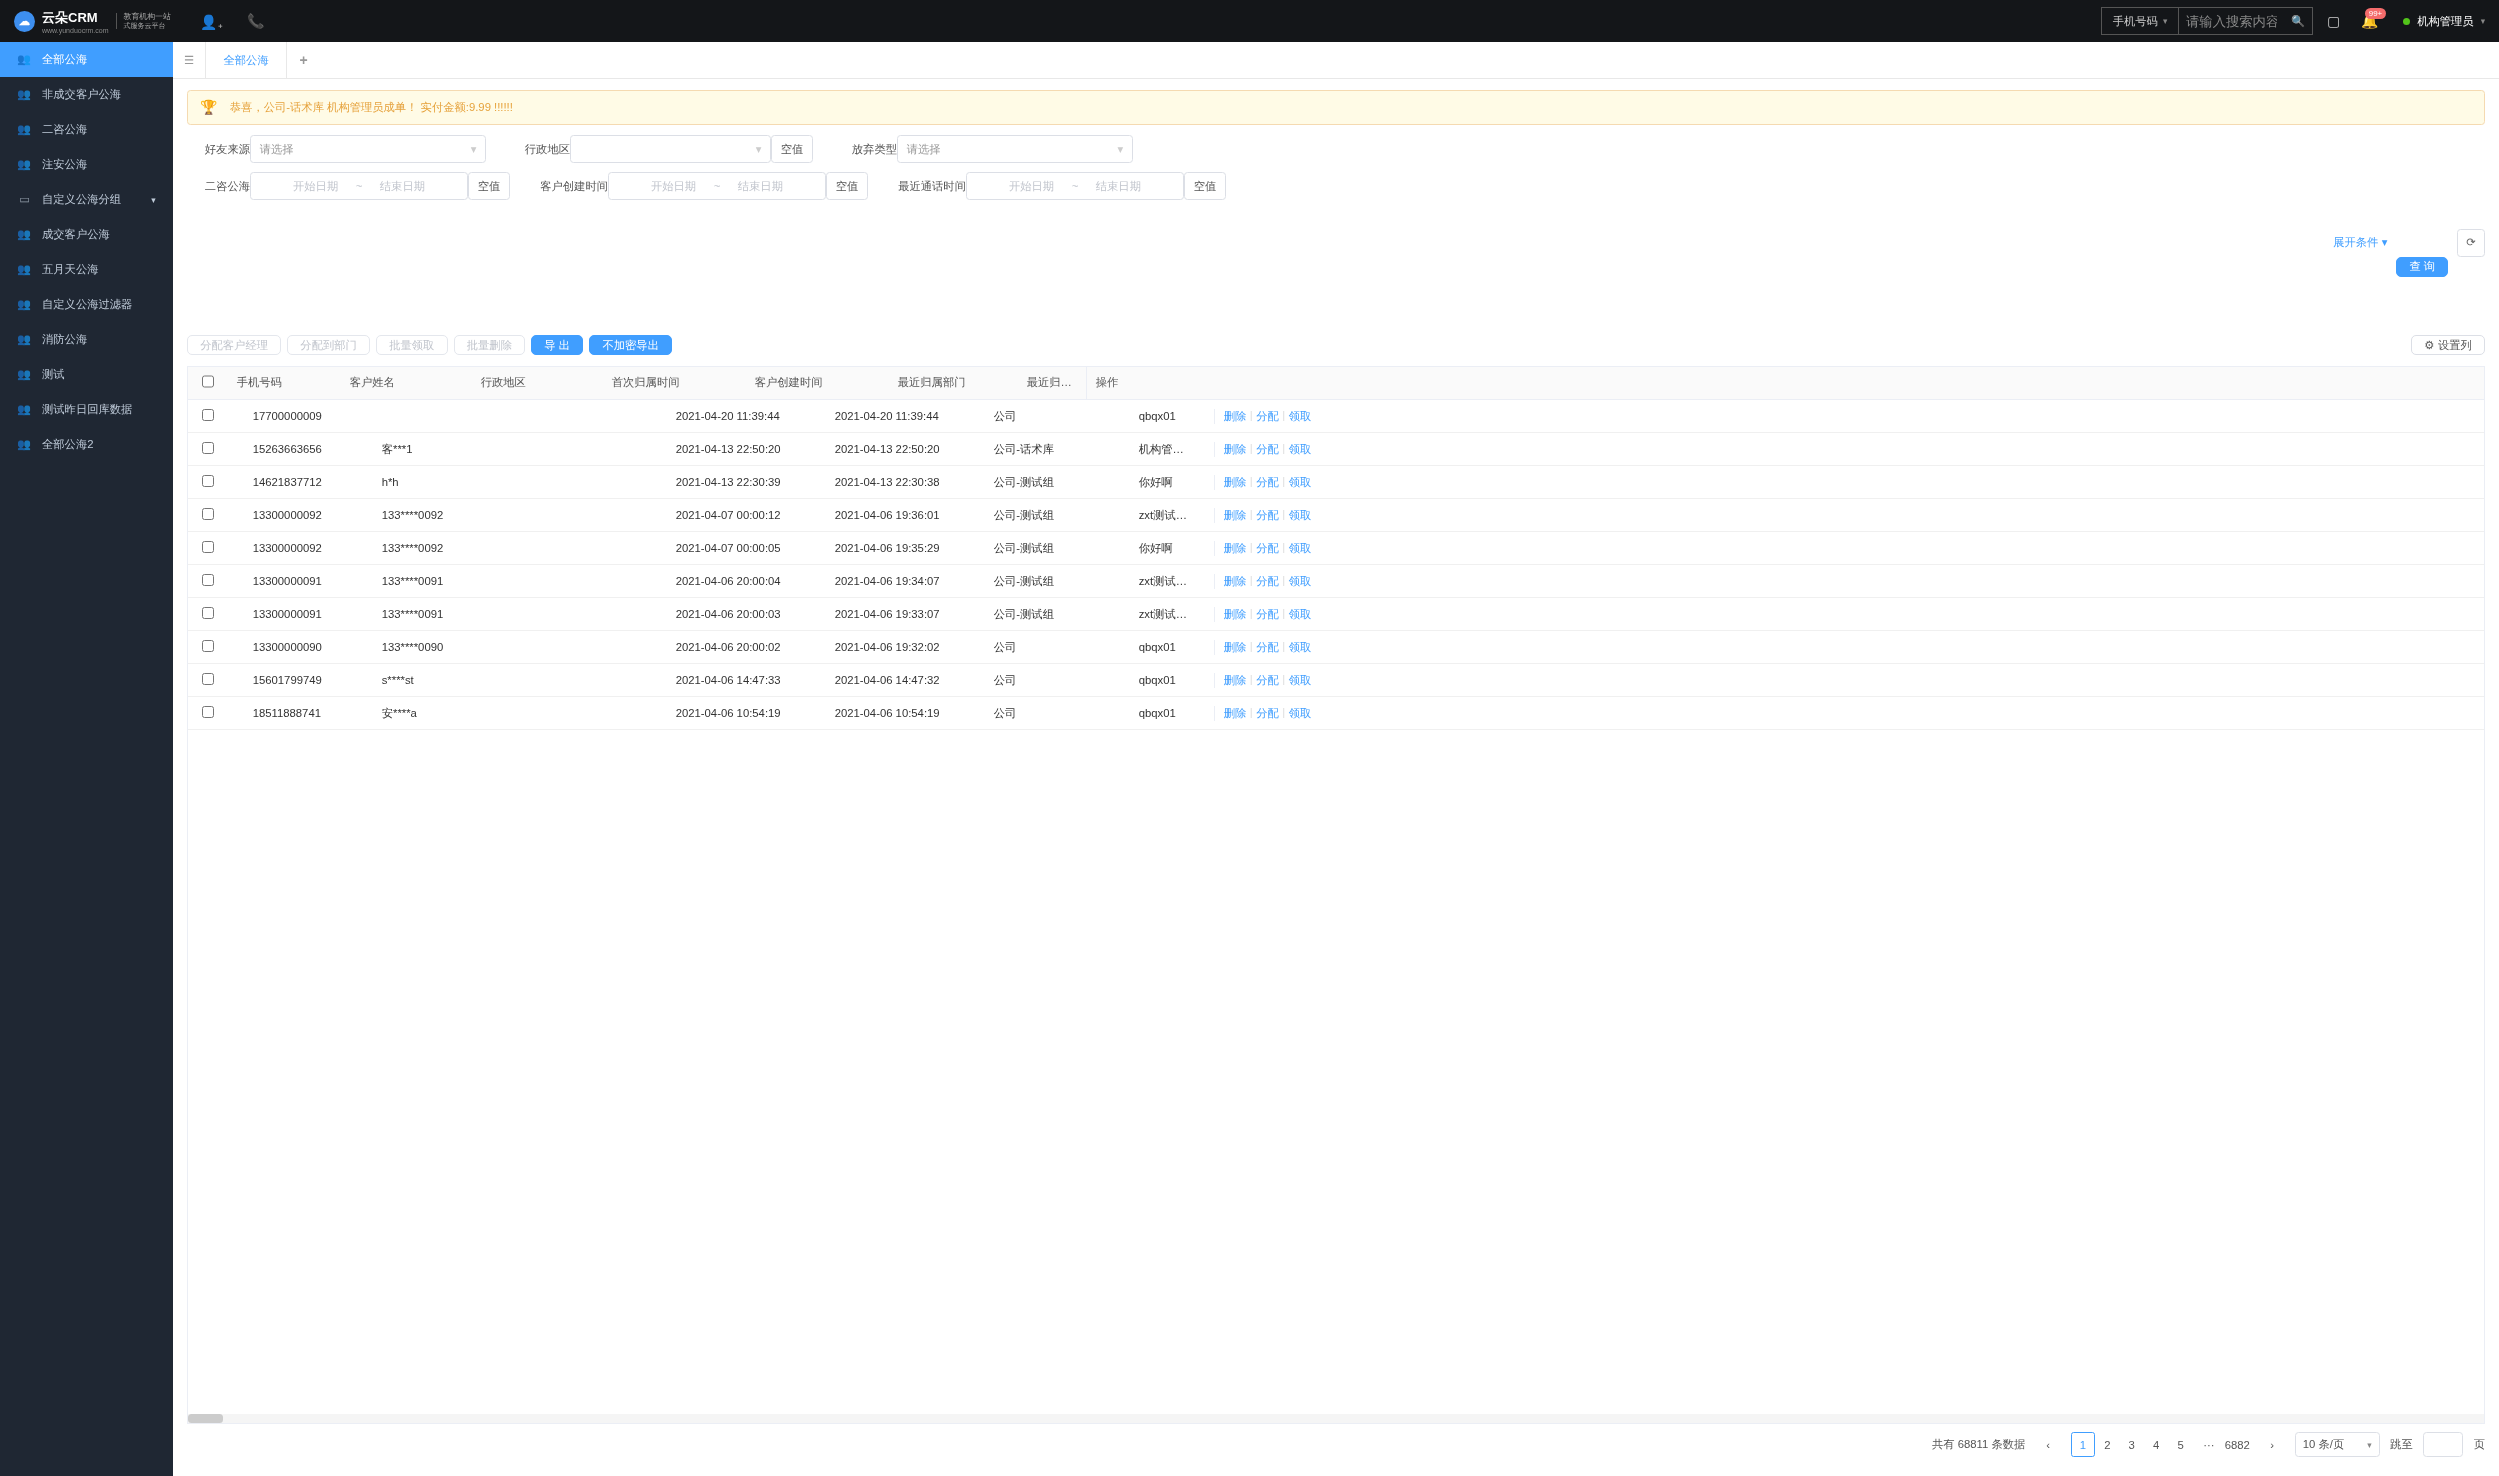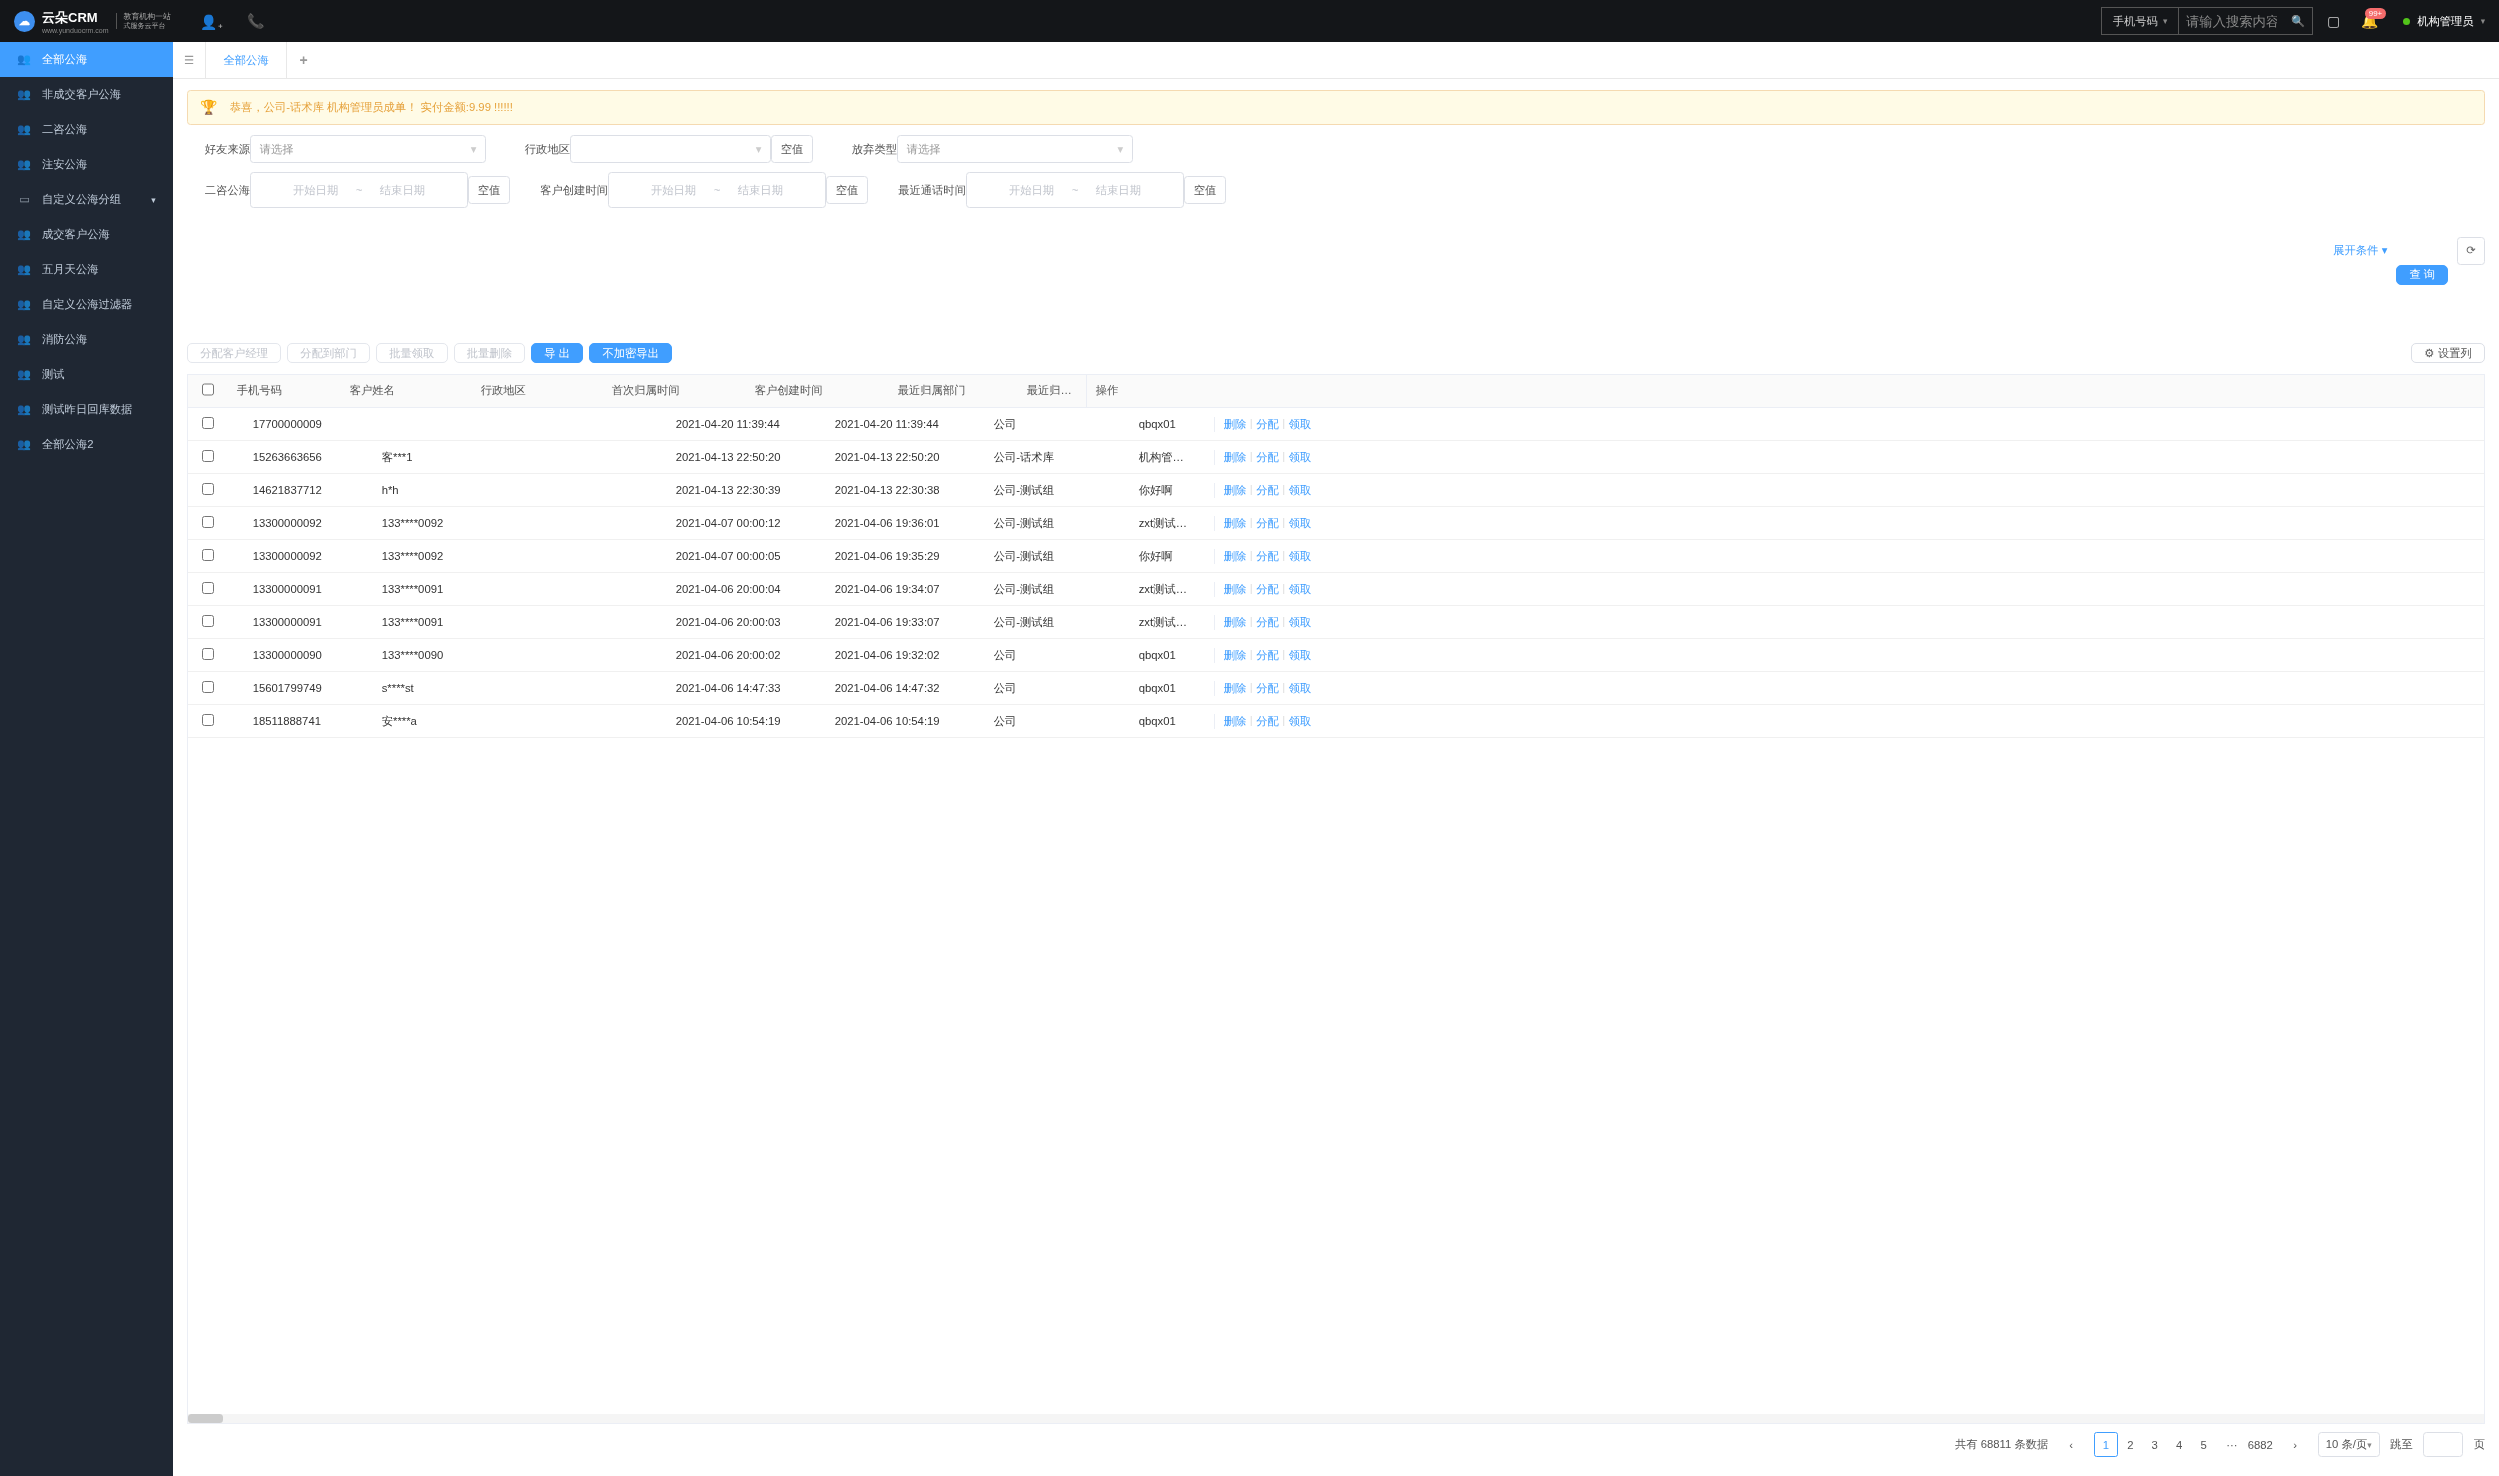--- a/index.html
+++ b/index.html
@@ -51,21 +51,21 @@
 
 .alert { border: 0.9px solid #f5dab1; background: #fffbe6; border-radius: 3.5px; padding: 8.7px 12.2px; display: flex; align-items: center; gap: 12.2px; color: #e6a23c; margin-bottom: 10.5px; }
 .alert-icon { font-size: 14px; }
 
 
 .filters { display: flex; flex-wrap: wrap; gap: 10.5px 21px; margin-bottom: 8.7px; }
 .filter { display: flex; align-items: center; }
 .filter-label { color: #555; font-size: 11.3px; min-width: 63px; text-align: right; }
 .select { border: 0.9px solid #dcdfe6; border-radius: 3.5px; height: 28px; width: 236px; display: flex; align-items: center; justify-content: space-between; padding: 0 8.7px; color: #ccc; cursor: pointer; background: #fff; }
 .select .sv { color: #999; }
-.date-range { border: 0.9px solid #dcdfe6; border-radius: 3.5px; height: 36px; width: 236px; display: flex; align-items: center; justify-content: center; gap: 17.5px; color: #c0c4cc; padding: 0 15px; background: #fff; }
+.date-range { border: 0.9px solid #dcdfe6; border-radius: 3.5px; height: 28px; width: 236px; display: flex; align-items: center; justify-content: center; gap: 17.5px; color: #c0c4cc; padding: 0 15px; background: #fff; }
 .null-btn { border: 0.9px solid #dcdfe6; border-radius: 3.5px; height: 28px; padding: 0 8.7px; display: flex; align-items: center; cursor: pointer; color: #555; background: #fff; }
 
 .filter-actions { display: flex; justify-content: flex-end; gap: 8.7px; margin-bottom: 10.5px; align-items: center; }
 .btn { height: 20px; padding: 0 12.2px; border-radius: 5px; border: 0.9px solid #dcdfe6; background: #fff; cursor: pointer; display: inline-flex; align-items: center; gap: 3.5px; color: #555; font-size: 11.3px; margin-top: 48px; }
 .btn-primary { background: #409eff; color: #fff; border-color: #409eff; }
 .btn-disabled { color: #c0c4cc; border-color: #e4e7ed; cursor: not-allowed; background: #fff; }
 .link-action { color: #409eff; cursor: pointer; display: inline-flex; align-items: center; gap: 3.5px; }
 .icon-refresh { border: 0.9px solid #dcdfe6; width: 28px; height: 28px; border-radius: 3.5px; display: inline-flex; align-items: center; justify-content: center; cursor: pointer; color: #666; }
 
 .toolbar { display: flex; gap: 6px; margin-bottom: 10.5px; align-items: center; }
@@ -89,21 +89,21 @@
 .c-ops { width: 119px; border-left: 0.9px solid #ebeef5; display: flex; gap: 3.5px; }
 .op-link { color: #409eff; cursor: pointer; }
 .op-sep { color: #ddd; }
 .scroll-track { height: 8.7px; background: #f5f5f5; position: relative; }
 .scroll-thumb { position: absolute; left: 0; top: 0; height: 100%; width: 35px; background: #ccc; border-radius: 3.5px; }
 
 
 .pagination { display: flex; justify-content: flex-end; align-items: center; gap: 10.5px; padding: 8.7px 0; color: #555; font-size: 11.3px; }
 .pg-btn { width: 24.4px; height: 24.4px; display: inline-flex; align-items: center; justify-content: center; cursor: pointer; border-radius: 2.6px; }
 .pg-btn.active { border: 0.9px solid #409eff; color: #409eff; }
-.pg-select { border: 0.9px solid #dcdfe6; border-radius: 3.5px; height: 24.4px; padding: 0 7px; display: inline-flex; align-items: center; gap: 0; cursor: pointer; }
+.pg-select { border: 0.9px solid #dcdfe6; border-radius: 3.5px; height: 24.4px; padding: 0 7px; display: inline-flex; align-items: center; gap: 23px; cursor: pointer; }
 .pg-input { border: 0.9px solid #dcdfe6; border-radius: 3.5px; height: 24.4px; width: 40px; text-align: center; }
 </style>
 </head>
 <body>
 
 <div class="app">
 
   <div class="header">
     <div class="logo">
       <span class="logo-icon">☁</span>

